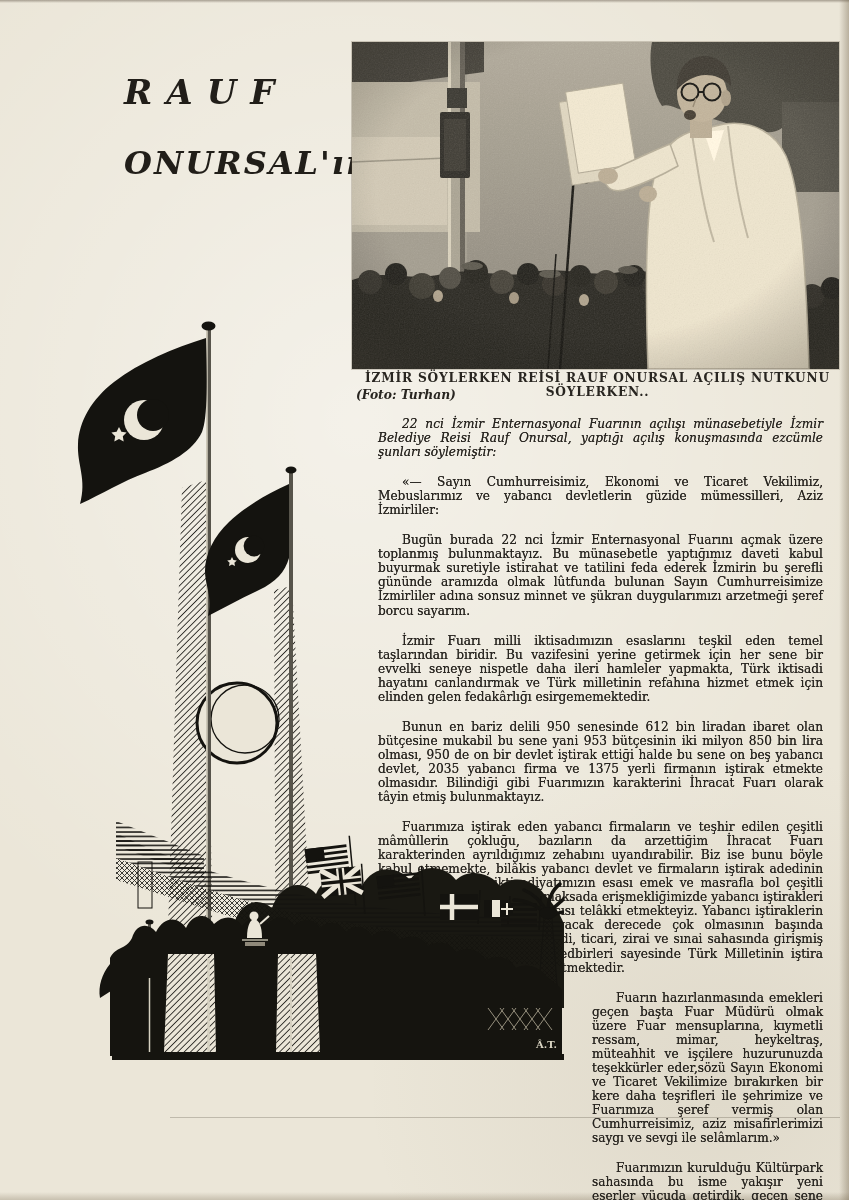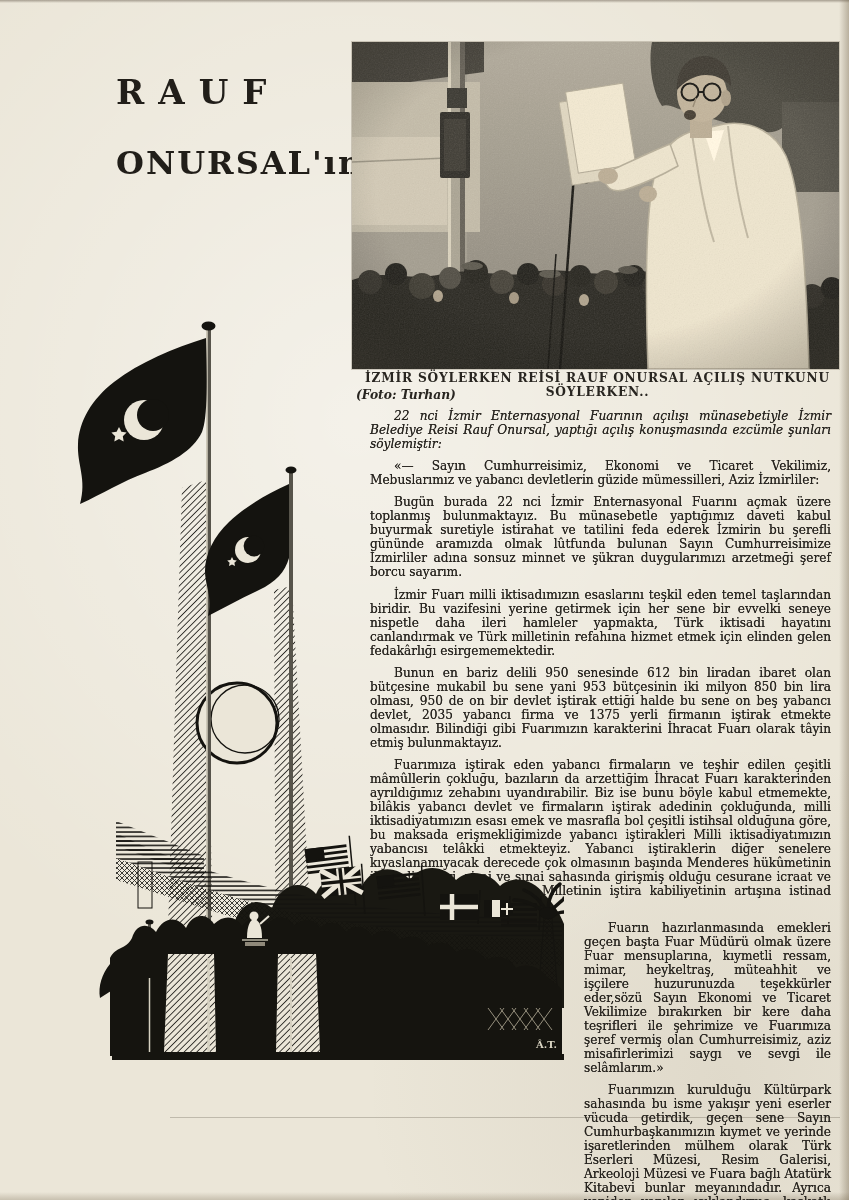--- a/index.html
+++ b/index.html
@@ -14,39 +14,39 @@
   }
   .edge-top{position:absolute;top:0;left:0;width:100%;height:3px;
     background:linear-gradient(#6e6355,rgba(110,99,85,0));opacity:.55;}
   .edge-right{position:absolute;top:0;right:0;width:10px;height:100%;
     background:linear-gradient(to right,rgba(110,95,70,0),rgba(110,95,70,.40));}
   .edge-bottom{position:absolute;bottom:0;left:0;width:100%;height:8px;
     background:linear-gradient(to top,rgba(110,95,70,.28),rgba(110,95,70,0));}
   .scan-line{position:absolute;top:1117px;left:170px;width:670px;height:1px;
     background:rgba(80,72,58,.28);}
 
-  .title{position:absolute;left:116px;top:72px;width:260px;
-    font-weight:bold;color:#211e19;}
+  .title{position:absolute;left:124px;top:72px;width:260px;
+    font-style:italic;font-weight:bold;color:#211e19;}
   .title .l1{font-size:34px;letter-spacing:14px;}
   .title .l2{font-size:32px;letter-spacing:2px;margin-top:32px;}
   .title .l3{font-size:32px;letter-spacing:1px;margin-top:34px;}
 
   .photo{position:absolute;left:352px;top:42px;width:487px;height:327px;
     box-shadow:0 0 0 1px rgba(90,80,60,.25);}
   .photo svg{display:block;filter:sepia(.22) saturate(.85) contrast(1.0) brightness(1.02);}
 
   .photo-caption{position:absolute;left:356px;top:371px;width:483px;
     text-align:center;font-weight:bold;font-size:12.2px;letter-spacing:.8px;}
   .photo-credit{position:absolute;left:356px;top:387px;width:479px;
     text-align:left;font-weight:bold;font-style:italic;font-size:12.3px;}
 
   .text-block{position:absolute;left:362px;top:401px;width:477px;
     font-size:12.15px;line-height:14.05px;text-align:justify;
     text-shadow:0 0 .45px rgba(40,37,32,.9);}
-  .text-block p{margin:8px;text-indent:24px;}
+  .text-block p{margin:16px;text-indent:24px;}
   .intro{font-style:italic;}
   .col-narrow{margin-left:214px;width:263px;}
 
   .illustration{position:absolute;left:52px;top:318px;width:512px;height:745px;}
 </style>
 </head>
 <body>
 
 <div class="page">
   <div class="edge-top"></div>

